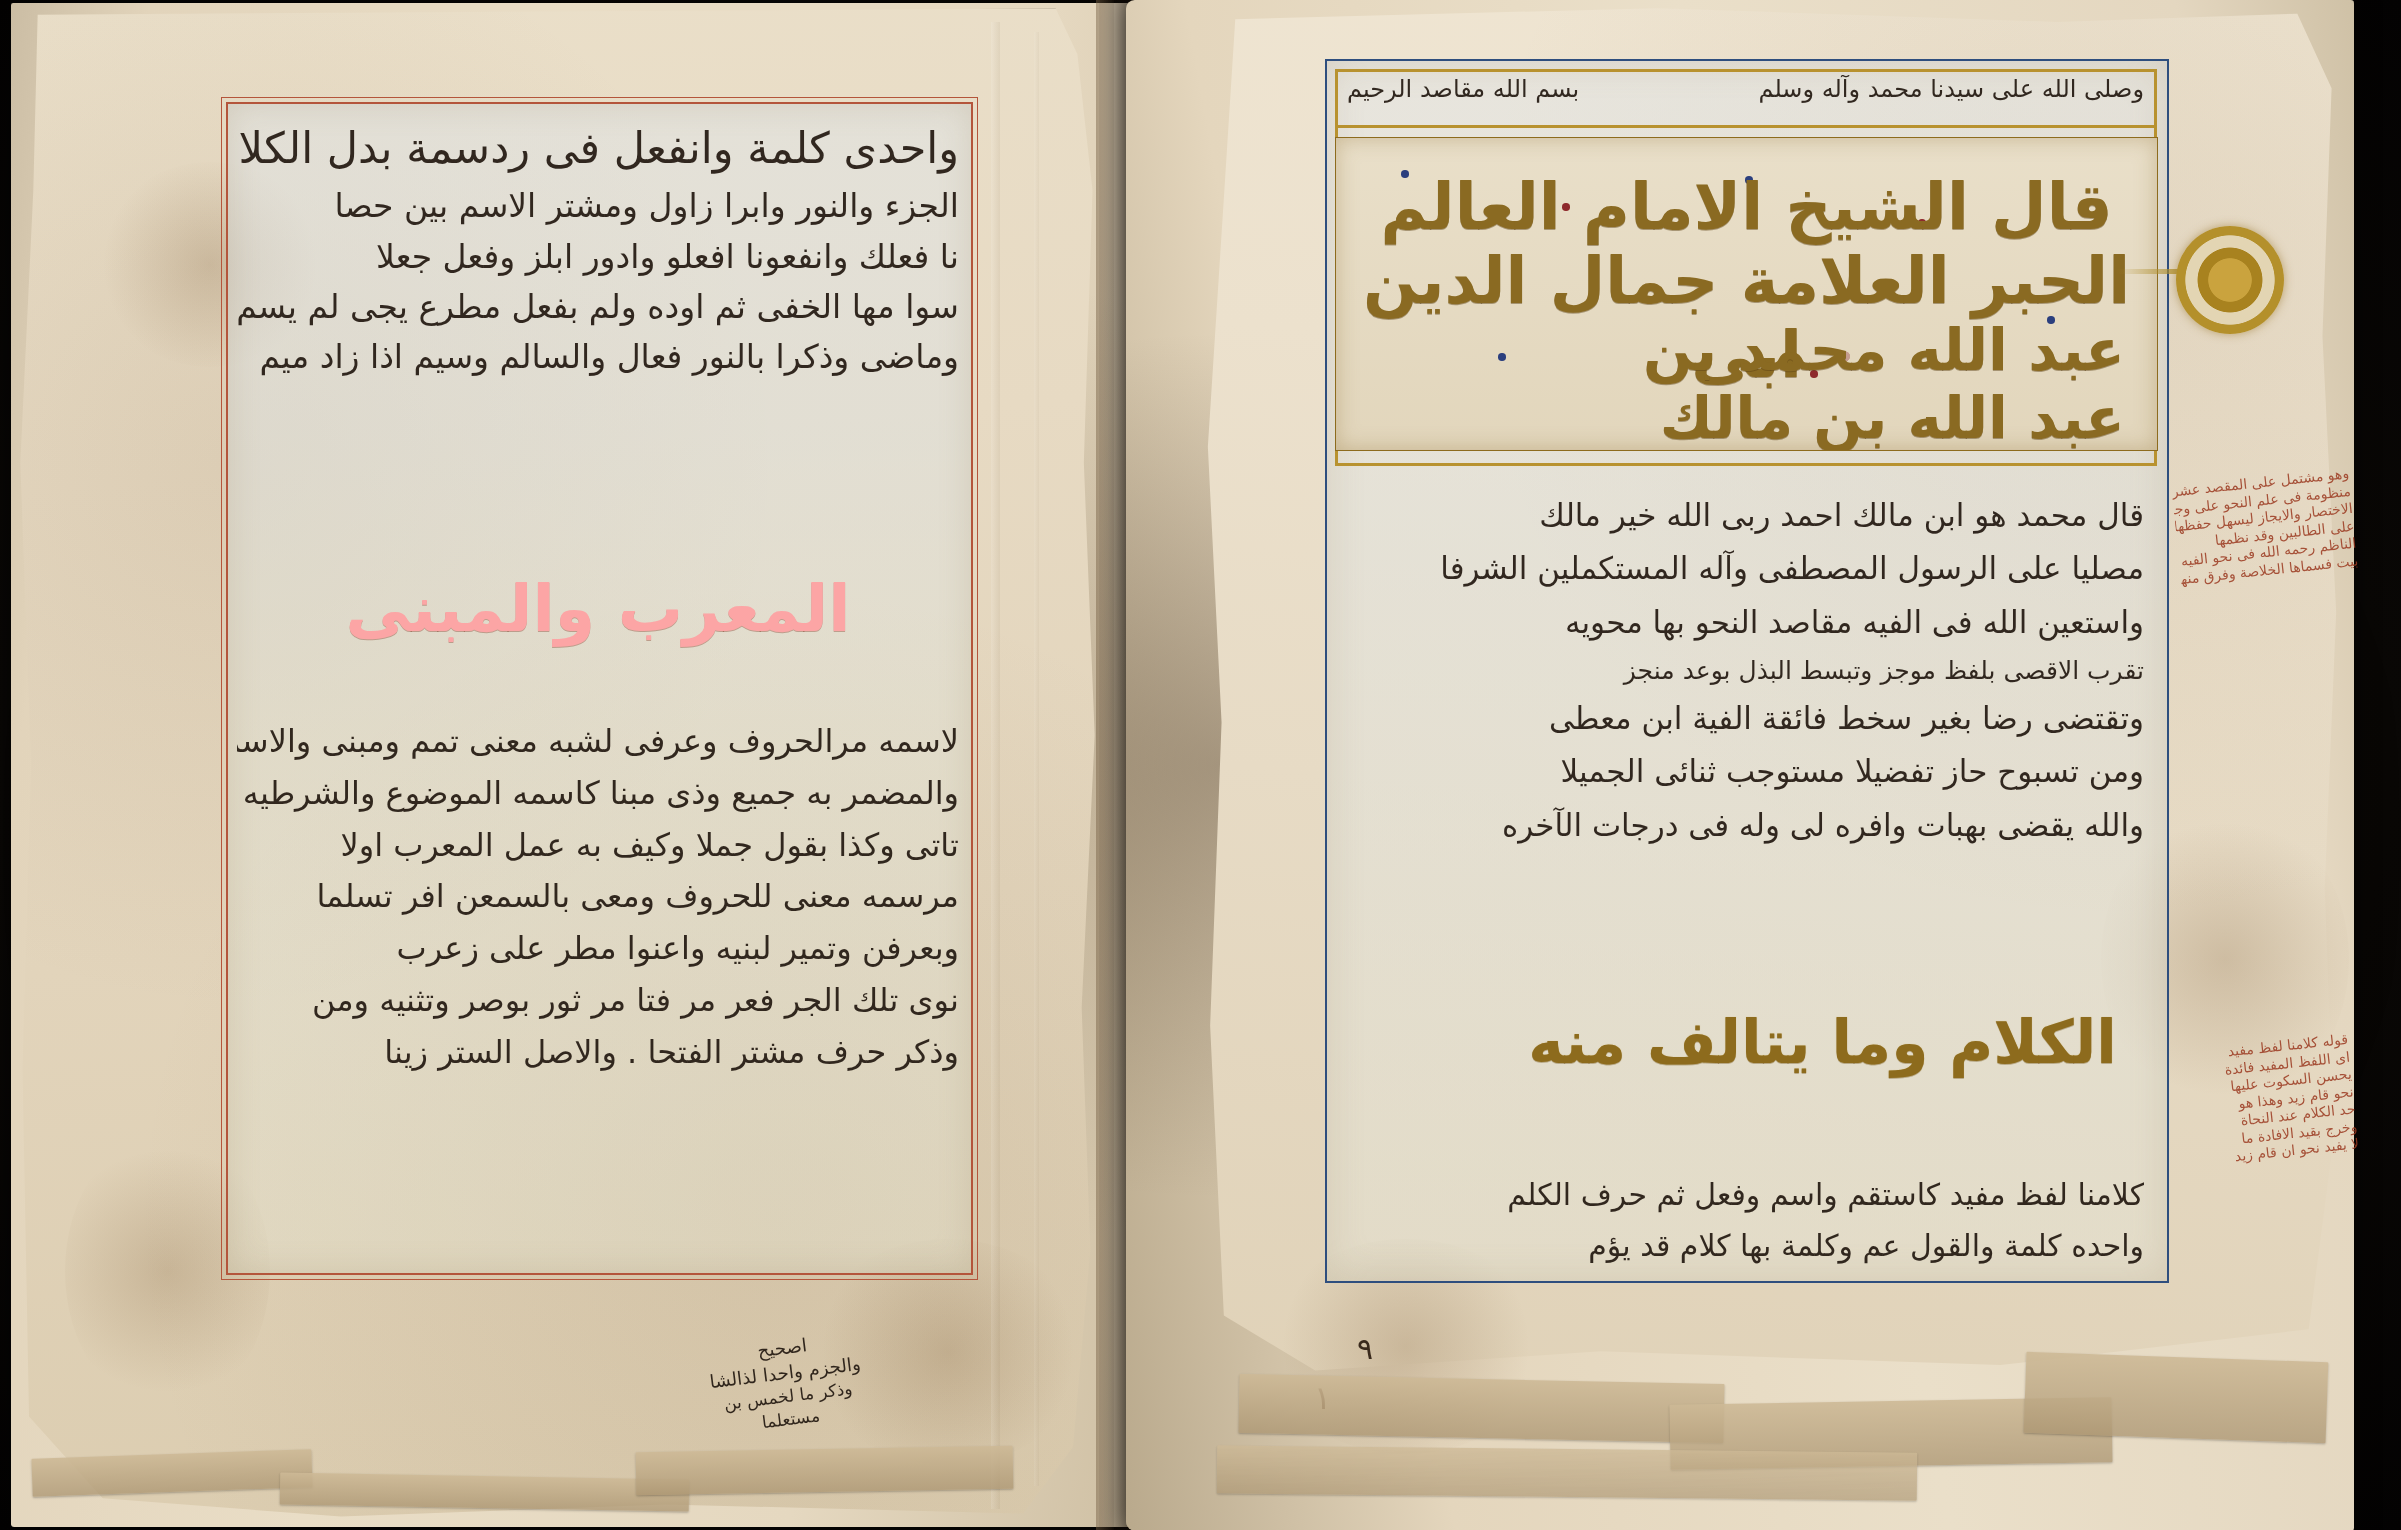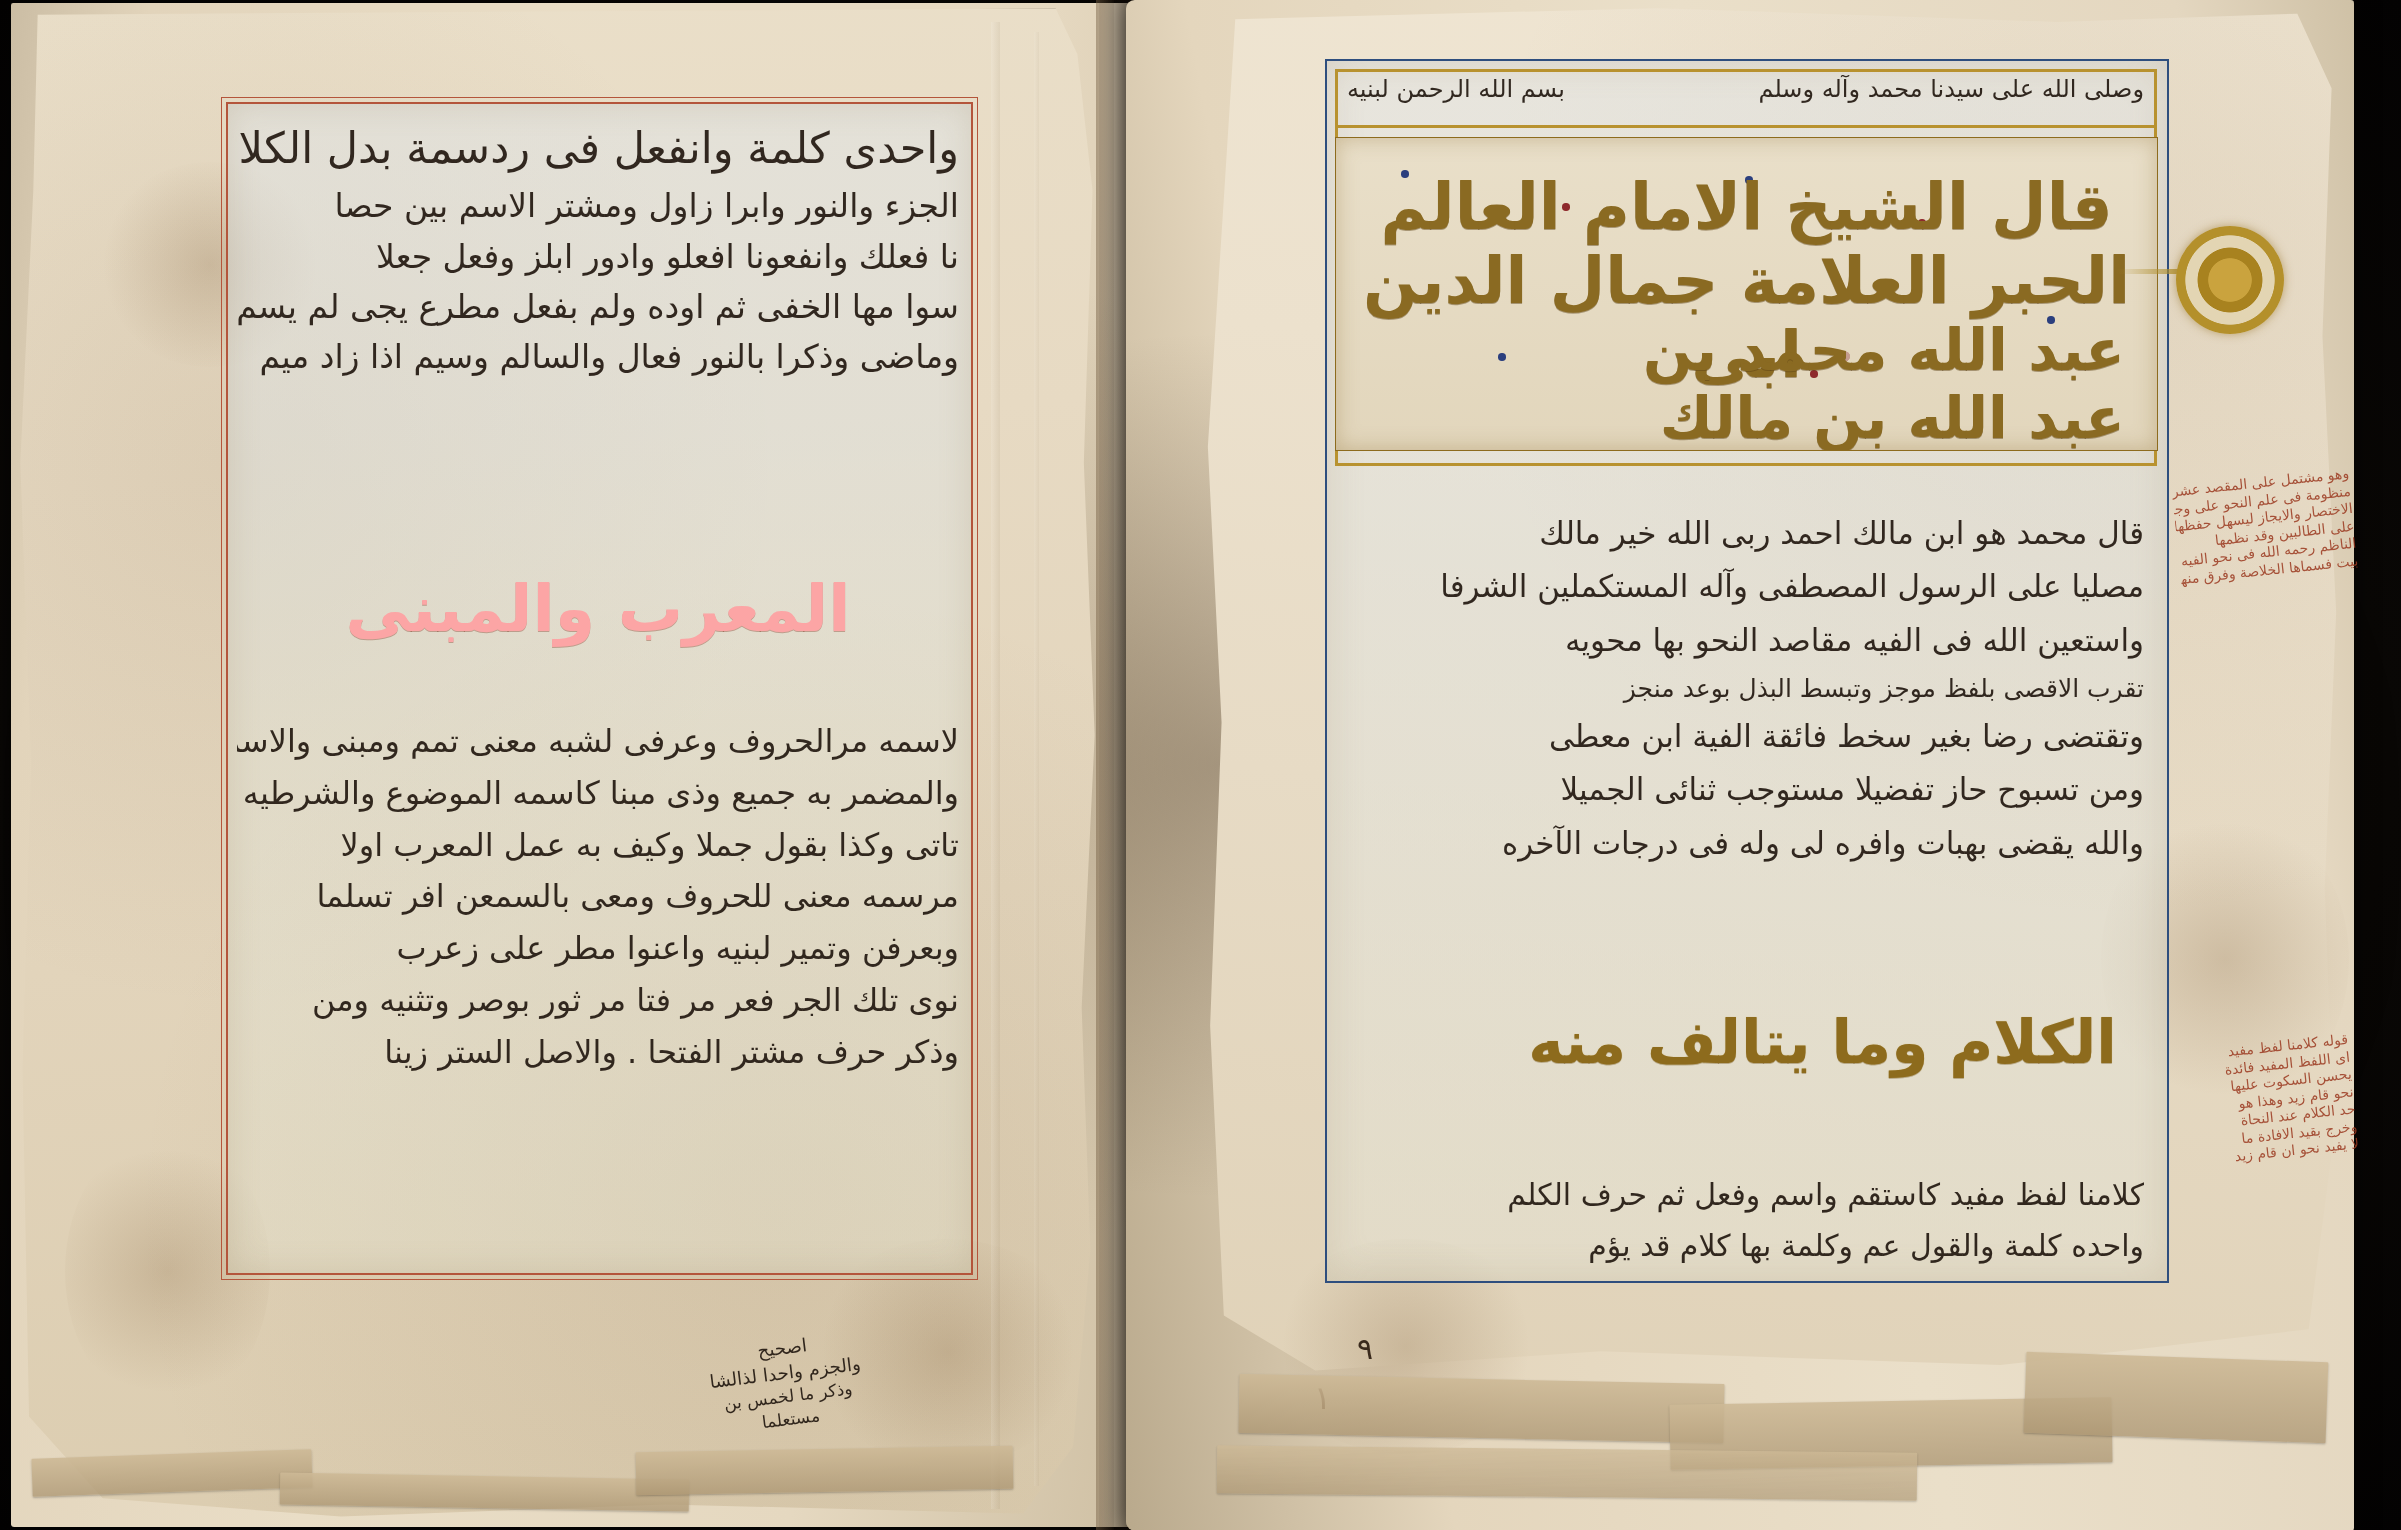--- a/index.html
+++ b/index.html
@@ -289,38 +289,38 @@
   <div class="right-frame"></div>
 
   <div class="gold-rule" style="left:1335px;top:69px;width:821px;height:2.7px;"></div>
   <div class="gold-rule" style="left:1335px;top:125px;width:821px;height:2.7px;"></div>
   <div class="gold-rule" style="left:1335px;top:463px;width:821px;height:2.7px;"></div>
   <div class="gold-rule" style="left:1335px;top:69px;width:2.7px;height:397px;"></div>
   <div class="gold-rule" style="left:2154px;top:69px;width:2.7px;height:397px;"></div>
 
   <div class="textblock" style="left:1347px;top:75px;width:797px;display:flex;justify-content:space-between;align-items:center;">
     <div class="ln ink-dark" style="font-size:24px;">وصلى الله على سيدنا محمد وآله وسلم</div>
-    <div class="ln ink-dark" style="font-size:24px;">بسم الله الرحمن لبنيه</div>
+    <div class="ln ink-dark" style="font-size:24px;">بسم الله مقاصد الرحيم</div>
   </div>
 
   <div class="illum">
     <div class="illum-speck" style="left:65px;top:32px;background:#2b3f7e;"></div>
     <div class="illum-speck" style="left:226px;top:65px;background:#8e2a2c;"></div>
     <div class="illum-speck" style="left:409px;top:38px;background:#2b3f7e;"></div>
     <div class="illum-speck" style="left:582px;top:81px;background:#8e2a2c;"></div>
     <div class="illum-speck" style="left:162px;top:215px;background:#2b3f7e;"></div>
     <div class="illum-speck" style="left:474px;top:232px;background:#8e2a2c;"></div>
     <div class="illum-speck" style="left:711px;top:178px;background:#2b3f7e;"></div>
     <div class="illum-txt" style="top:32px;font-size:64px;">قال الشيخ الامام العالم الحبر العلامة جمال الدين ابى</div>
     <div class="illum-txt" style="top:178px;font-size:58px;width:560px;left:auto;right:32px;text-align:right;">عبد الله محمد بن عبد الله بن مالك رحمه الله</div>
   </div>
   <div class="rosette-tail"></div>
   <div class="rosette"></div>
 
-  <div class="textblock" style="left:1347px;top:507px;width:797px;">
+  <div class="textblock" style="left:1347px;top:489px;width:797px;">
     <div class="ln ink-dark" style="font-size:31px;line-height:1.72;">قال محمد هو ابن مالك   احمد ربى الله خير مالك</div>
     <div class="ln ink-dark" style="font-size:31px;line-height:1.72;">مصليا على الرسول المصطفى   وآله المستكملين الشرفا</div>
     <div class="ln ink-dark" style="font-size:31px;line-height:1.72;">واستعين الله فى الفيه   مقاصد النحو بها محويه</div>
     <div class="ln ink-dark" style="font-size:25px;line-height:1.72;">تقرب الاقصى بلفظ موجز   وتبسط البذل بوعد منجز</div>
     <div class="ln ink-dark" style="font-size:31px;line-height:1.72;">وتقتضى رضا بغير سخط   فائقة الفية ابن معطى</div>
     <div class="ln ink-dark" style="font-size:31px;line-height:1.72;">ومن تسبوح حاز تفضيلا   مستوجب ثنائى الجميلا</div>
     <div class="ln ink-dark" style="font-size:31px;line-height:1.72;">والله يقضى بهبات وافره   لى وله فى درجات الآخره</div>
   </div>
 
   <div class="textblock" style="left:1424px;top:1007px;width:797px;">

